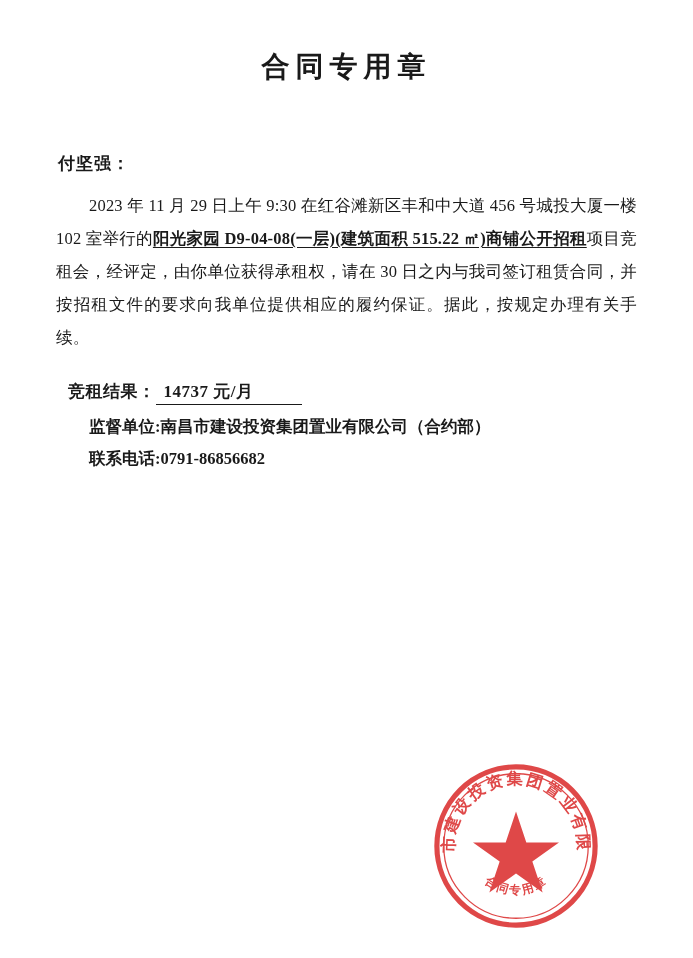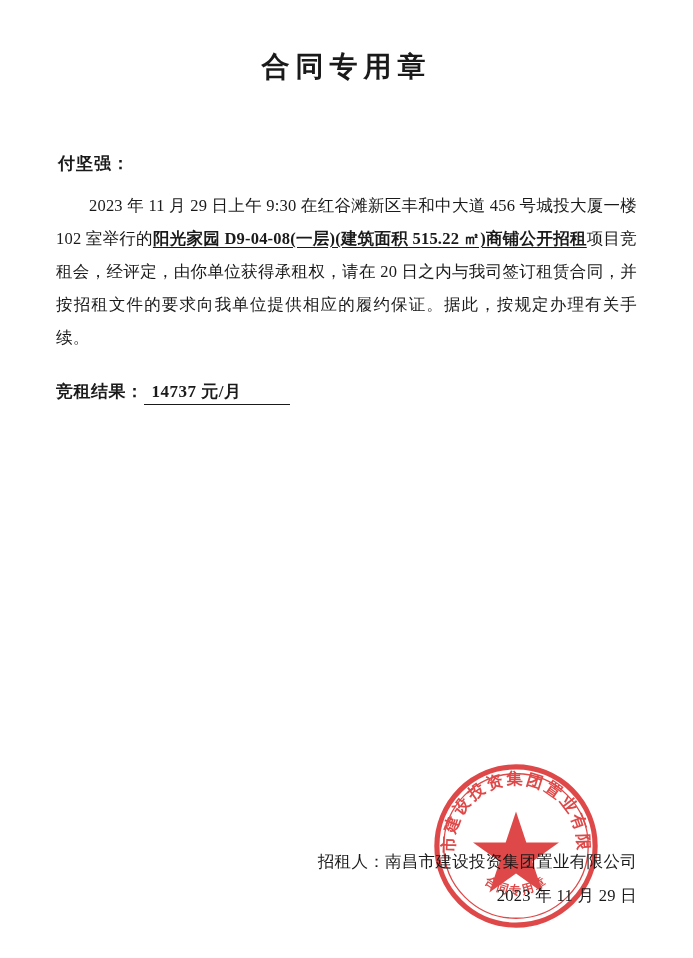--- a/index.html
+++ b/index.html
@@ -53,20 +53,21 @@
     font-weight: bold;
     text-decoration: underline;
     text-underline-offset: 3px;
   }
   .result-line {
     font-size: 17px;
     font-weight: bold;
     margin-top: 26px;
     margin-bottom: 6px;
     letter-spacing: 0.5px;
+    margin-left: 12px;
   }
   .result-value {
     display: inline-block;
     min-width: 130px;
     border-bottom: 1.5px solid #1a1a1a;
     padding: 0 8px 1px 8px;
     font-weight: bold;
   }
   .para-gap {
     margin-top: 26px;
@@ -112,48 +113,48 @@
 </head>
 <body>
 
 <div class="page">
 
   <div class="doc-title">合同专用章</div>
 
   <div class="salutation">付坚强：</div>
 
   <div class="body-text indent">
-    <span>2023 年 11 月 29 日上午 9:30 在红谷滩新区丰和中大道 456 号城投大厦一楼 102 室举行的</span><span class="bold-ul">阳光家园 D9-04-08(一层)(建筑面积 515.22 ㎡)商铺公开招租</span><span>项目竞租会，经评定，由你单位获得承租权，请在 20 日之内与我司签订租赁合同，并按招租文件的要求向我单位提供相应的履约保证。据此，按规定办理有关手续。</span>
+    <span>2023 年 11 月 29 日上午 9:30 在红谷滩新区丰和中大道 456 号城投大厦一楼 102 室举行的</span><span class="bold-ul">阳光家园 D9-04-08(一层)(建筑面积 515.22 ㎡)商铺公开招租</span><span>项目竞租会，经评定，由你单位获得承租权，请在 30 日之内与我司签订租赁合同，并按招租文件的要求向我单位提供相应的履约保证。据此，按规定办理有关手续。</span>
   </div>
 
   <div class="result-line">
     <span>竞租结果：</span><span class="result-value">14737 元/月</span>
   </div>
 
 
+  <div class="supervisor">
+    <span>监督单位:</span><span>南昌市建设投资集团置业有限公司（合约部）</span>
+  </div>
 
+  <div class="phone">
+    <span>联系电话:</span><span>0791-86856682</span>
+  </div>
 
   <div class="seal">
     <svg viewBox="0 0 200 200" xmlns="http://www.w3.org/2000/svg">
       <defs>
         <path id="sealTopArc" d="M 28,100 A 72,72 0 0 1 172,100"></path>
         <path id="sealBottomArc" d="M 44,100 A 56,56 0 0 0 156,100"></path>
       </defs>
       <circle cx="100" cy="100" r="92" fill="none" stroke="#d82020" stroke-width="6"></circle>
       <circle cx="100" cy="100" r="84" fill="none" stroke="#d82020" stroke-width="1.5"></circle>
       <text font-family="'Liberation Serif', serif" font-size="19" font-weight="bold" fill="#d82020" letter-spacing="3">
         <textPath href="#sealTopArc" startOffset="50%" text-anchor="middle">南昌市建设投资集团置业有限公司</textPath>
       </text>
       <text font-family="'Liberation Serif', serif" font-size="14" font-weight="bold" fill="#d82020" letter-spacing="2">
         <textPath href="#sealBottomArc" startOffset="50%" text-anchor="middle">合同专用章</textPath>
       </text>
       <polygon fill="#d82020" points="100,60 112,96 150,96 119,118 131,154 100,132 69,154 81,118 50,96 88,96"></polygon>
     </svg>
   </div>
 
-  <div class="signature-block">
-    <div class="sig-line">
-      <span>招租人：</span><span>南昌市建设投资集团置业有限公司</span>
-    </div>
-    <div class="sig-line">2023 年 11 月 29 日</div>
-  </div>
 
 </div>
 
 </body></html>

